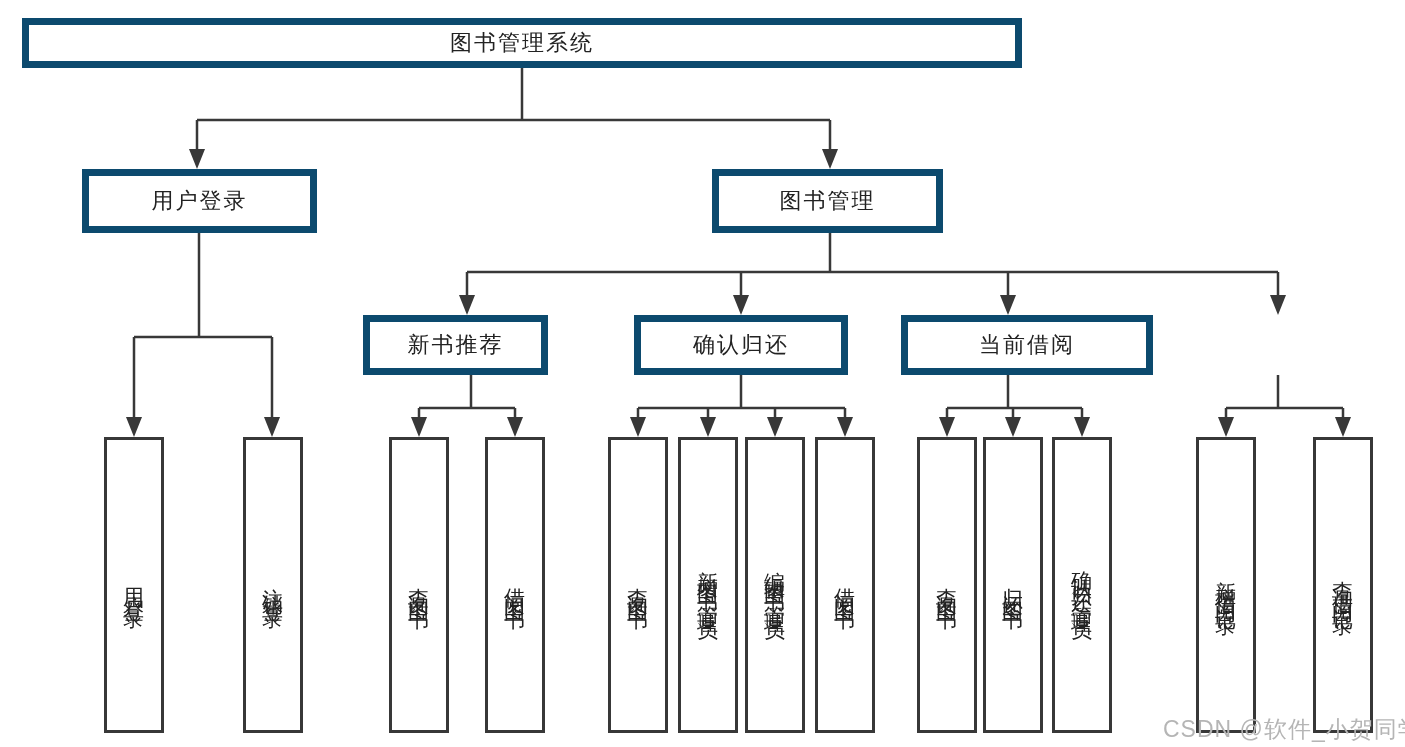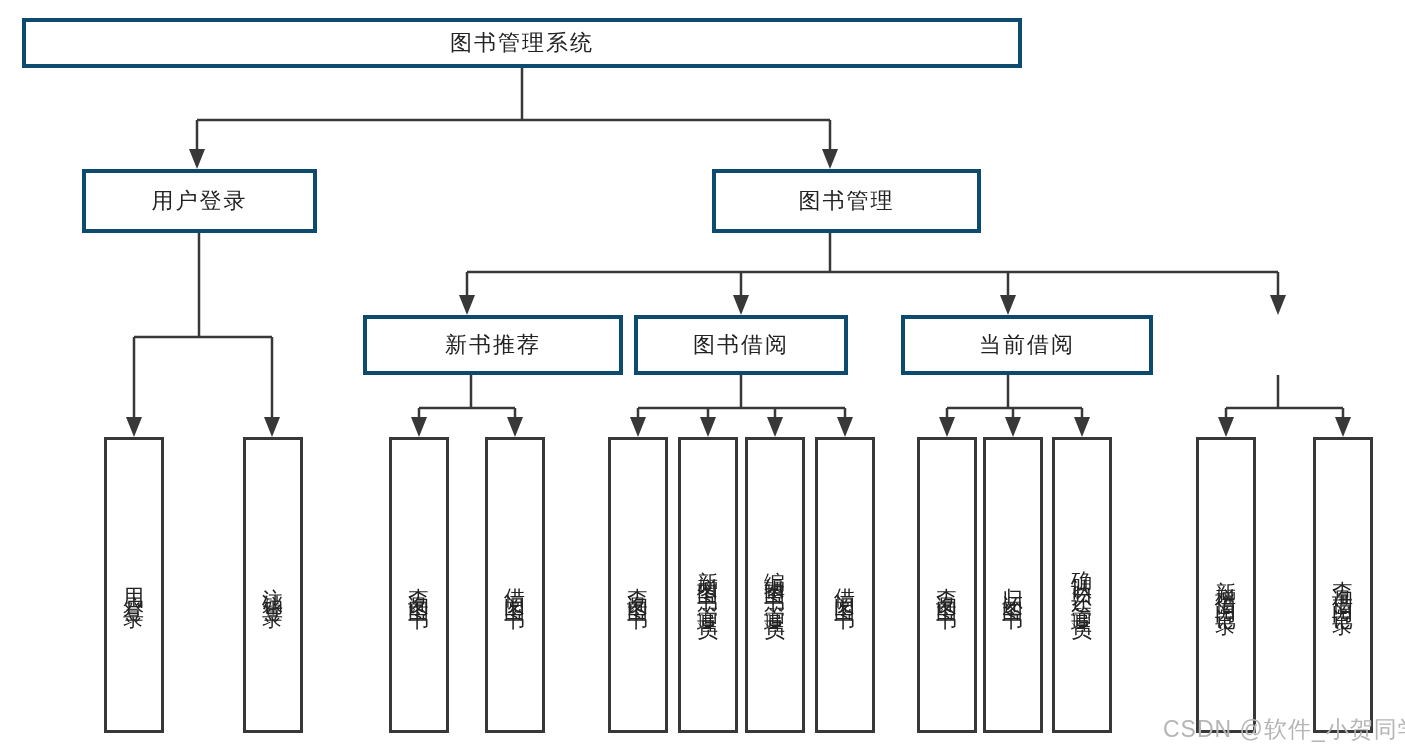--- a/index.html
+++ b/index.html
@@ -19,21 +19,21 @@
     position: absolute;
     left: 0; top: 0;
     width: 1405px;
     height: 747px;
     z-index: 0;
   }
   .hbox {
     position: absolute;
     box-sizing: border-box;
     background: #ffffff;
-    border: 4px solid #0c4a6e;
+    border: 7px solid #0c4a6e;
     display: flex;
     align-items: center;
     justify-content: center;
     color: #222222;
     font-size: 22px;
     letter-spacing: 2px;
     z-index: 1;
     white-space: nowrap;
   }
   .vbox {
@@ -52,22 +52,22 @@
   .vbox span {
     writing-mode: vertical-rl;
     font-size: 21px;
     line-height: 1;
     letter-spacing: 7px;
     color: #222222;
     white-space: nowrap;
   }
   .root-box   { left: 22px;  top: 18px;  width: 1000px; height: 50px; }
   .l2a        { left: 82px;  top: 169px; width: 235px;  height: 64px; }
-  .l2b        { left: 712px; top: 169px; width: 269px;  height: 64px; }
-  .m0         { left: 363px; top: 315px; width: 260px;  height: 60px; }
+  .l2b        { left: 712px; top: 169px; width: 231px;  height: 64px; }
+  .m0         { left: 363px; top: 315px; width: 185px;  height: 60px; }
   .m1         { left: 634px; top: 315px; width: 214px;  height: 60px; }
   .m2         { left: 901px; top: 315px; width: 252px;  height: 60px; }
   .m3         { left: 1171px;top: 315px; width: 214px;  height: 60px; }
   .lf-a0 { left: 104px; }
   .lf-a1 { left: 243px; }
   .lf-b0 { left: 389px; }
   .lf-b1 { left: 485px; }
   .lf-c0 { left: 608px; }
   .lf-c1 { left: 678px; }
   .lf-c2 { left: 745px; }
@@ -141,21 +141,21 @@
     <span>用户登录</span>
   </div>
   <div class="hbox l2b">
     <span>图书管理</span>
   </div>
 
   <div class="hbox m0">
     <span>新书推荐</span>
   </div>
   <div class="hbox m1">
-    <span>图书借阅</span>
+    <span>确认归还</span>
   </div>
   <div class="hbox m2">
     <span>当前借阅</span>
   </div>
 
   <div class="vbox lf-a0">
     <span>用户登录</span>
   </div>
   <div class="vbox lf-a1">
     <span>注销登录</span>

